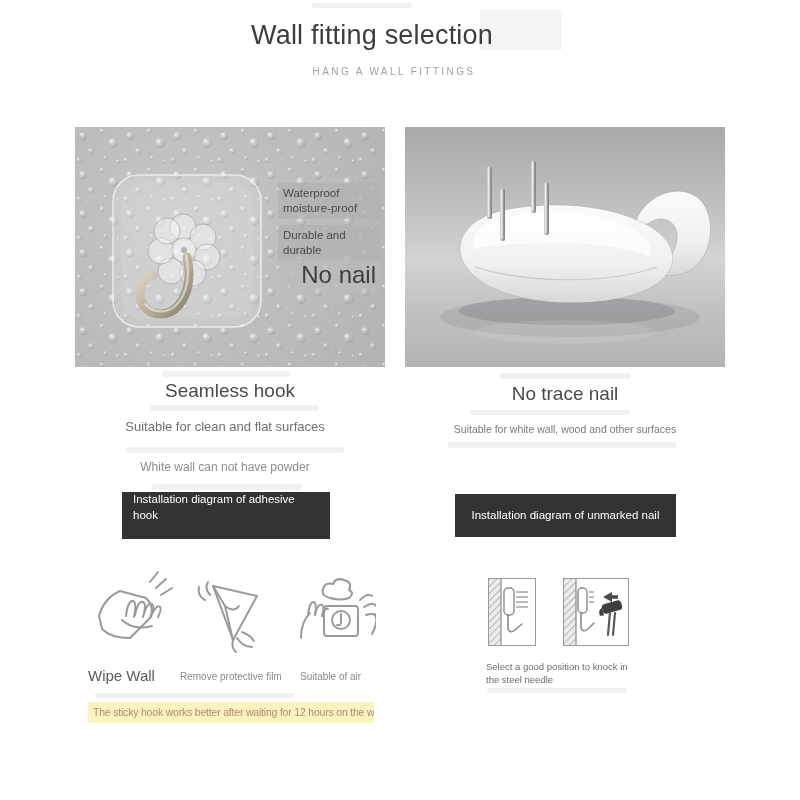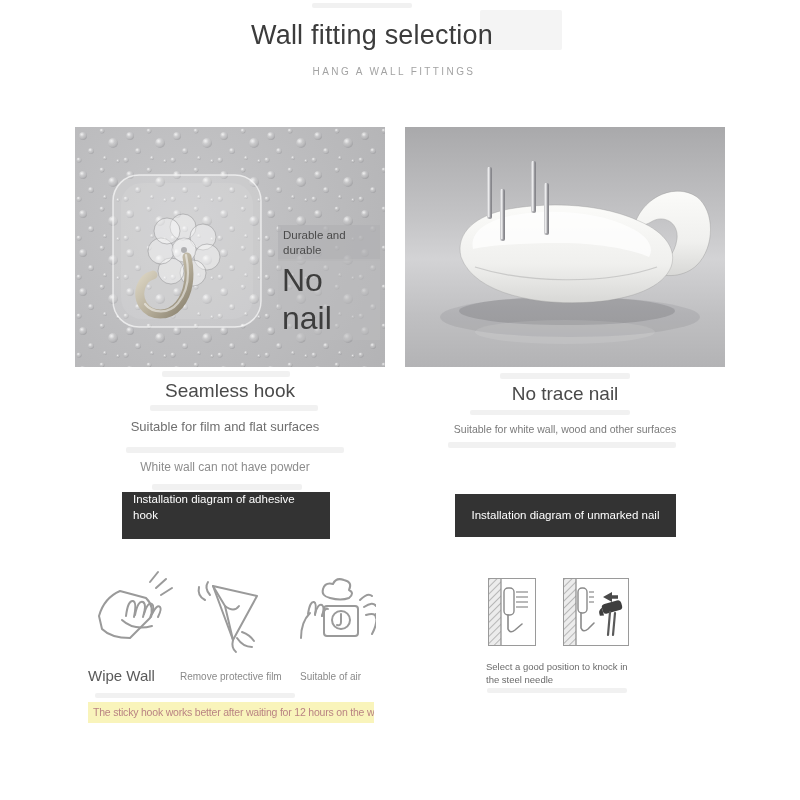--- a/index.html
+++ b/index.html
@@ -22,21 +22,21 @@
   .photo { overflow:hidden; }
   .photo-left { left:75px; top:127px; width:310px; height:240px;
     background:radial-gradient(circle at 35% 40%, #c7c7c9 0%, #bcbcbe 55%, #b3b3b5 100%); }
   .photo-right { left:405px; top:127px; width:320px; height:240px;
     background:linear-gradient(180deg,#a9a9ab 0%, #c4c4c6 38%, #d3d3d5 55%, #c0c0c2 78%, #b3b3b5 100%); }
   .ov-block { position:absolute; left:203px; width:102px;
     background:rgba(178,178,180,0.75); color:#4a4a4a;
     font-size:11.5px; line-height:1.3; padding:3px 5px; }
   .ov-big { position:absolute; left:203px; top:132px; width:102px;
     background:rgba(188,188,190,0.55); color:#3d3d3d;
-    font-size:32px; line-height:1.2; padding:2px 4px; }
+    font-size:24px; line-height:1.2; padding:2px 4px;text-align:right; }
 
   
   .col-head { width:310px; text-align:center; font-size:19px; color:#4a4a4a; }
   .col-desc { width:310px; text-align:center; color:#6f6f6f; }
 
   
   .banner { background:#333333; color:#ffffff; font-size:11.5px; line-height:1.35; }
   .banner-left { left:122px; top:492px; width:208px; height:47px; padding:0 11px; }
   .banner-right { left:455px; top:494px; width:221px; height:43px;
     display:flex; align-items:center; justify-content:center; text-align:center; padding:0 0; }
@@ -109,20 +109,24 @@
             <circle cx="86" cy="124" r="13"></circle>
           <circle cx="92" cy="104" r="13"></circle>
         </g>
         <circle cx="109" cy="123" r="12" fill="rgba(255,255,255,0.55)" stroke="rgba(150,150,152,0.45)"></circle>
         <circle cx="109" cy="123" r="3" fill="rgba(170,170,172,0.9)"></circle>
 
         <path d="M112,130 C116,148 114,166 104,178 C94,190 76,190 68,178 C61,167 66,151 78,148" stroke="url(#metalGrad)" stroke-width="9" fill="none" stroke-linecap="round"></path>
         <path d="M111,128 C115,147 113,164 103,176 C94,187 78,187 70,177" stroke="rgba(255,255,255,0.5)" stroke-width="2.2" fill="none" stroke-linecap="round"></path>
       </g>
     </svg>
+    <div class="ov-block" style="top:56px;">
+      <span>Waterproof</span><br>
+      <span>moisture-proof</span>
+    </div>
     <div class="ov-block" style="top:98px;">
       <span>Durable and</span><br>
       <span>durable</span>
     </div>
     <div class="ov-big">No nail</div>
   </div>
 
   <div class="abs photo photo-right">
     <svg width="320" height="240" viewBox="0 0 320 240">
       <defs>
@@ -160,21 +164,21 @@
         <rect x="139" y="56" width="5" height="52" rx="2" fill="url(#pinGrad)"></rect>
         <rect x="83" y="40" width="1.6" height="50" fill="rgba(255,255,255,0.7)"></rect>
         <rect x="127" y="34" width="1.6" height="50" fill="rgba(255,255,255,0.7)"></rect>
         <rect x="96" y="62" width="1.6" height="50" fill="rgba(255,255,255,0.7)"></rect>
         <rect x="140" y="56" width="1.6" height="50" fill="rgba(255,255,255,0.7)"></rect>
       </g>
     </svg>
   </div>
 
   <div class="abs col-head" style="left:75px; top:380px;">Seamless hook</div>
-  <div class="abs col-desc" style="left:70px; top:419px; font-size:13px;">Suitable for film and flat surfaces</div>
+  <div class="abs col-desc" style="left:70px; top:419px; font-size:13px;">Suitable for clean and flat surfaces</div>
   <div class="abs col-desc" style="left:70px; top:460px; font-size:12px; color:#8d8d8d;">White wall can not have powder</div>
 
   <div class="abs col-head" style="left:405px; top:383px; width:320px;">No trace nail</div>
   <div class="abs col-desc" style="left:405px; top:423px; width:320px; font-size:10.5px; color:#7a7a7a;">Suitable for white wall, wood and other surfaces</div>
 
   <div class="abs banner banner-left">Installation diagram of adhesive hook</div>
   <div class="abs banner banner-right">Installation diagram of unmarked nail</div>
 
   <div class="abs" style="left:92px; top:568px;">
     <svg width="88" height="92" viewBox="0 0 88 92" fill="none" stroke="#9a9a9a" stroke-width="2" stroke-linecap="round" stroke-linejoin="round">

